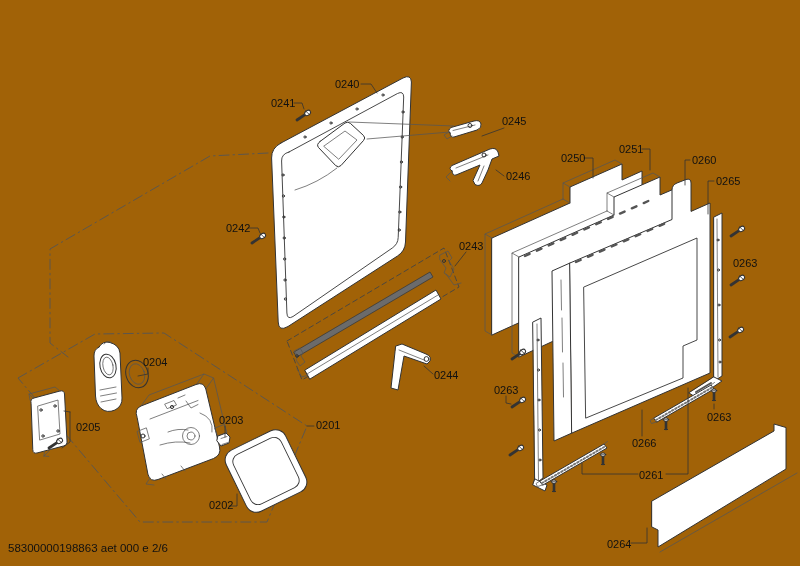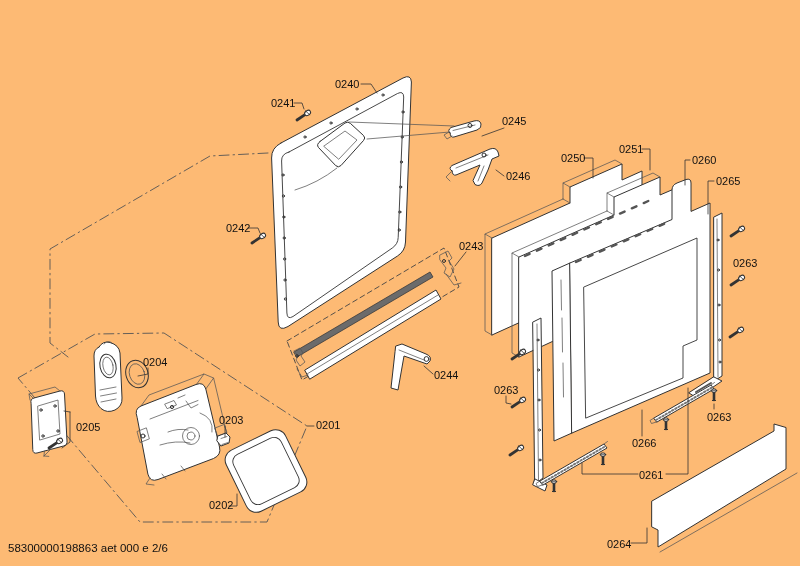--- a/index.html
+++ b/index.html
@@ -1,16 +1,16 @@
 <!DOCTYPE html>
 <html><head>
 <meta charset="utf-8">
 <style>
   html,body{margin:0;padding:0;background:#fff;}
-  .stage{position:relative;width:800px;height:566px;background:#fdba74;overflow:hidden;
+  .stage{position:relative;width:800px;height:566px;background:#a16207;overflow:hidden;
          font-family:"Liberation Sans",sans-serif;}
   svg{display:block;}
   svg *{vector-effect:none;}
   .ln path,.ln line,.ln rect,.ln ellipse,.ln circle,.ln polyline,.ln polygon{
       fill:none;stroke:#333;stroke-width:1;stroke-linecap:round;stroke-linejoin:round;}
   .fillw{fill:#fff !important;}
   .dashdot{stroke:#555 !important;stroke-width:.9 !important;stroke-dasharray:10 4 1.5 4;}
   .dashed{stroke:#444 !important;stroke-width:.9 !important;stroke-dasharray:5 3.5;}
   .thin{stroke-width:.75 !important;stroke:#555 !important;}
   .leader{stroke:#333 !important;stroke-width:.8 !important;fill:none;}

